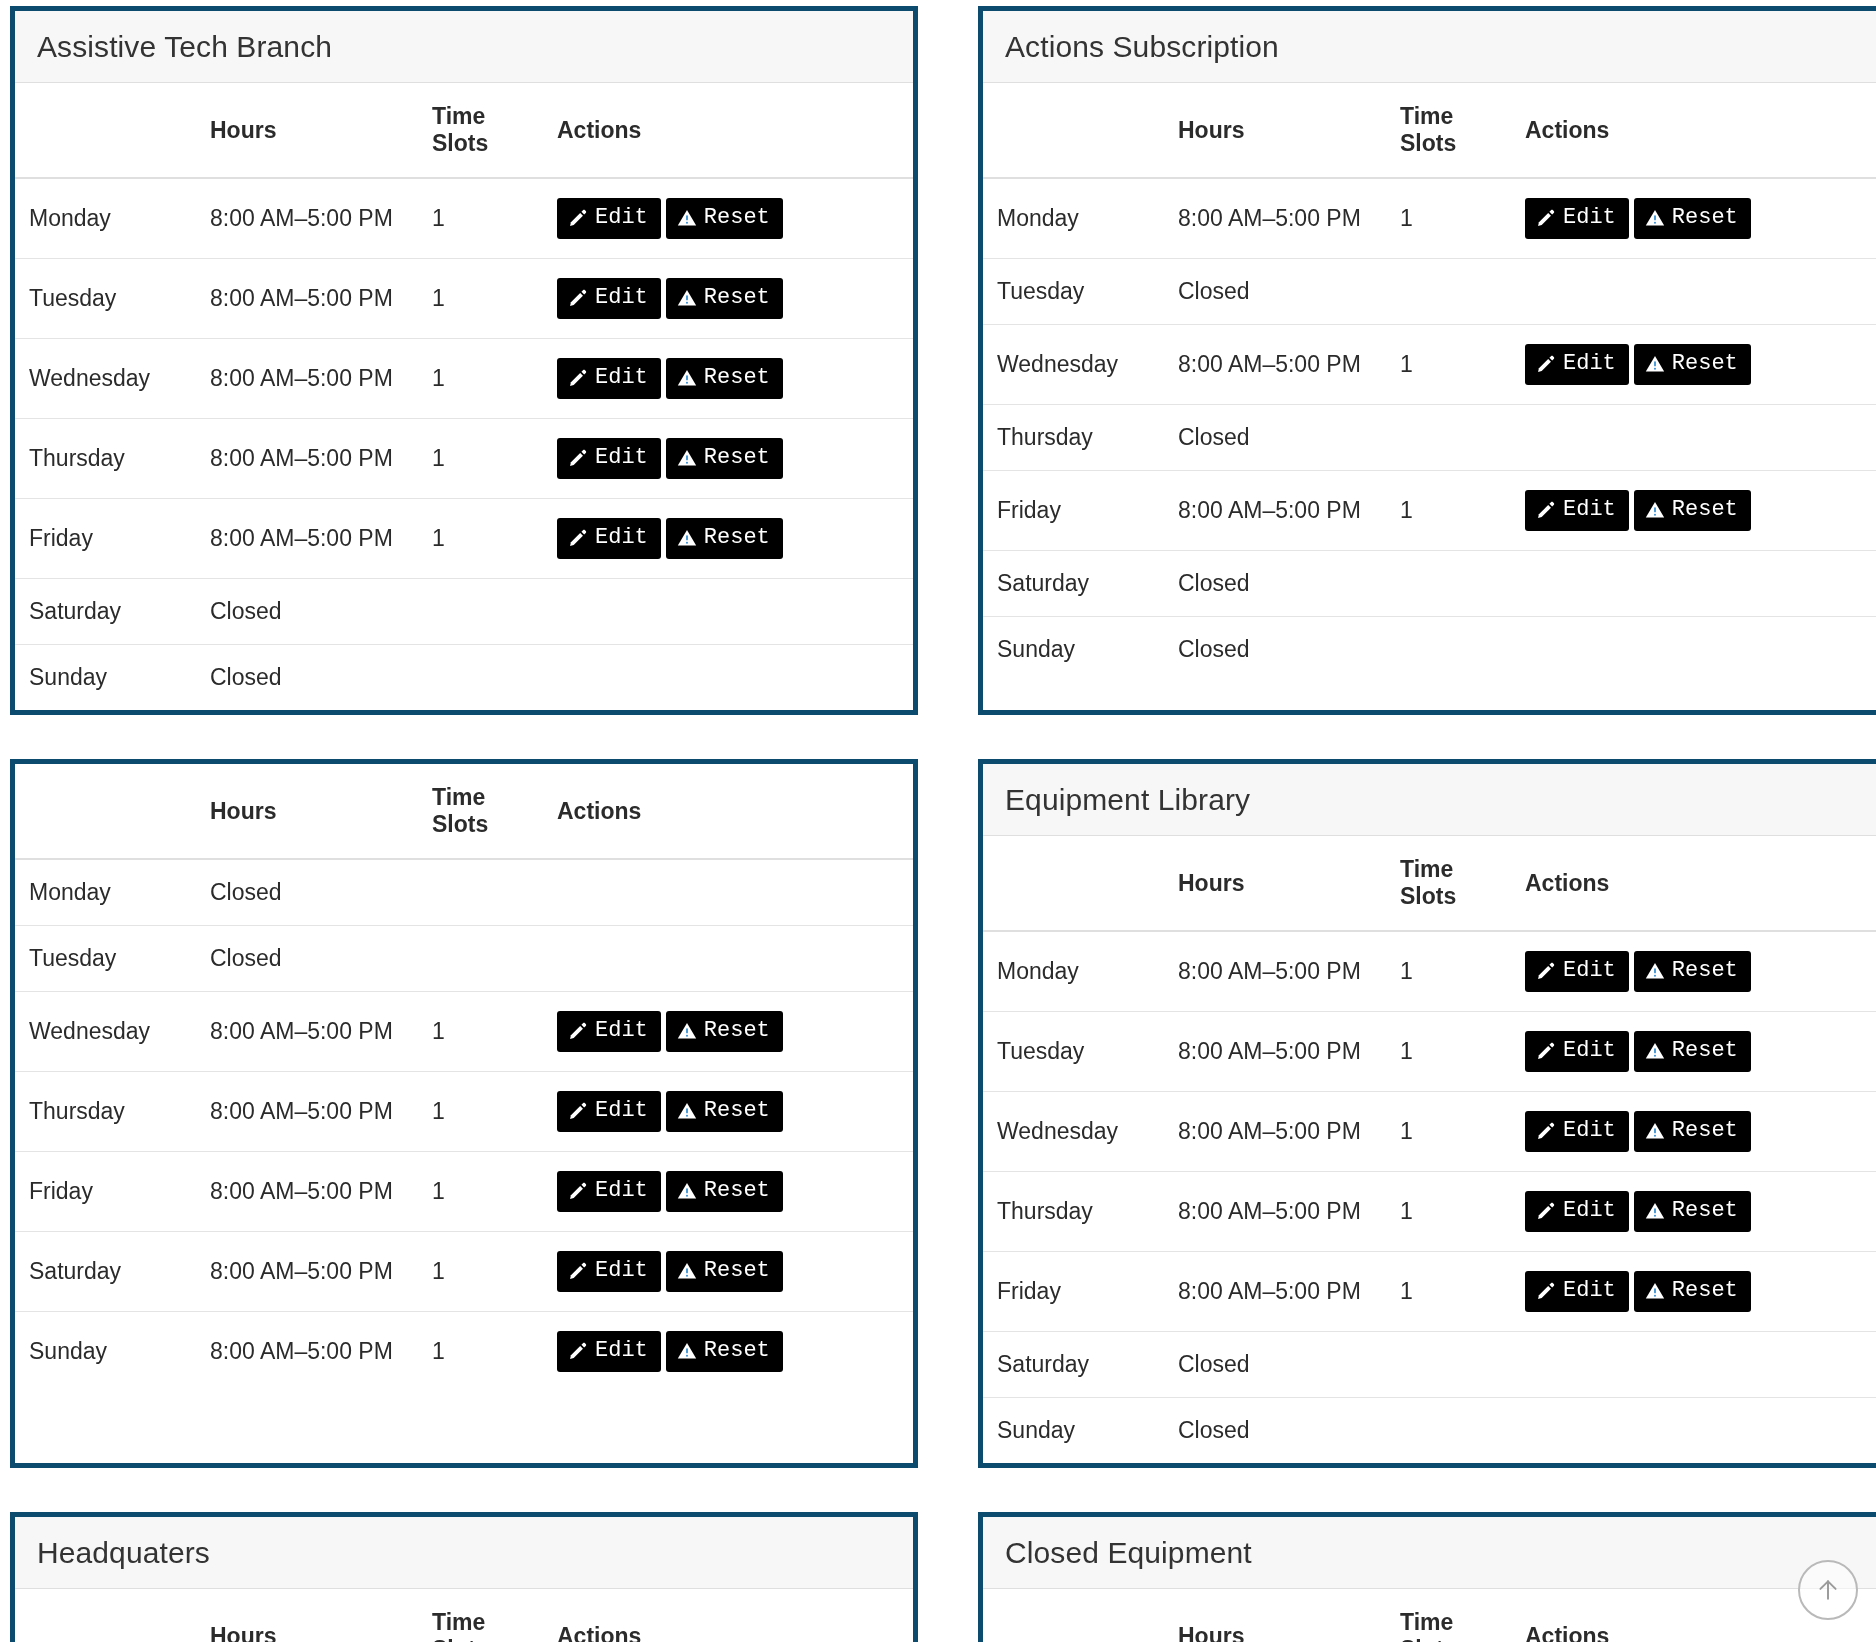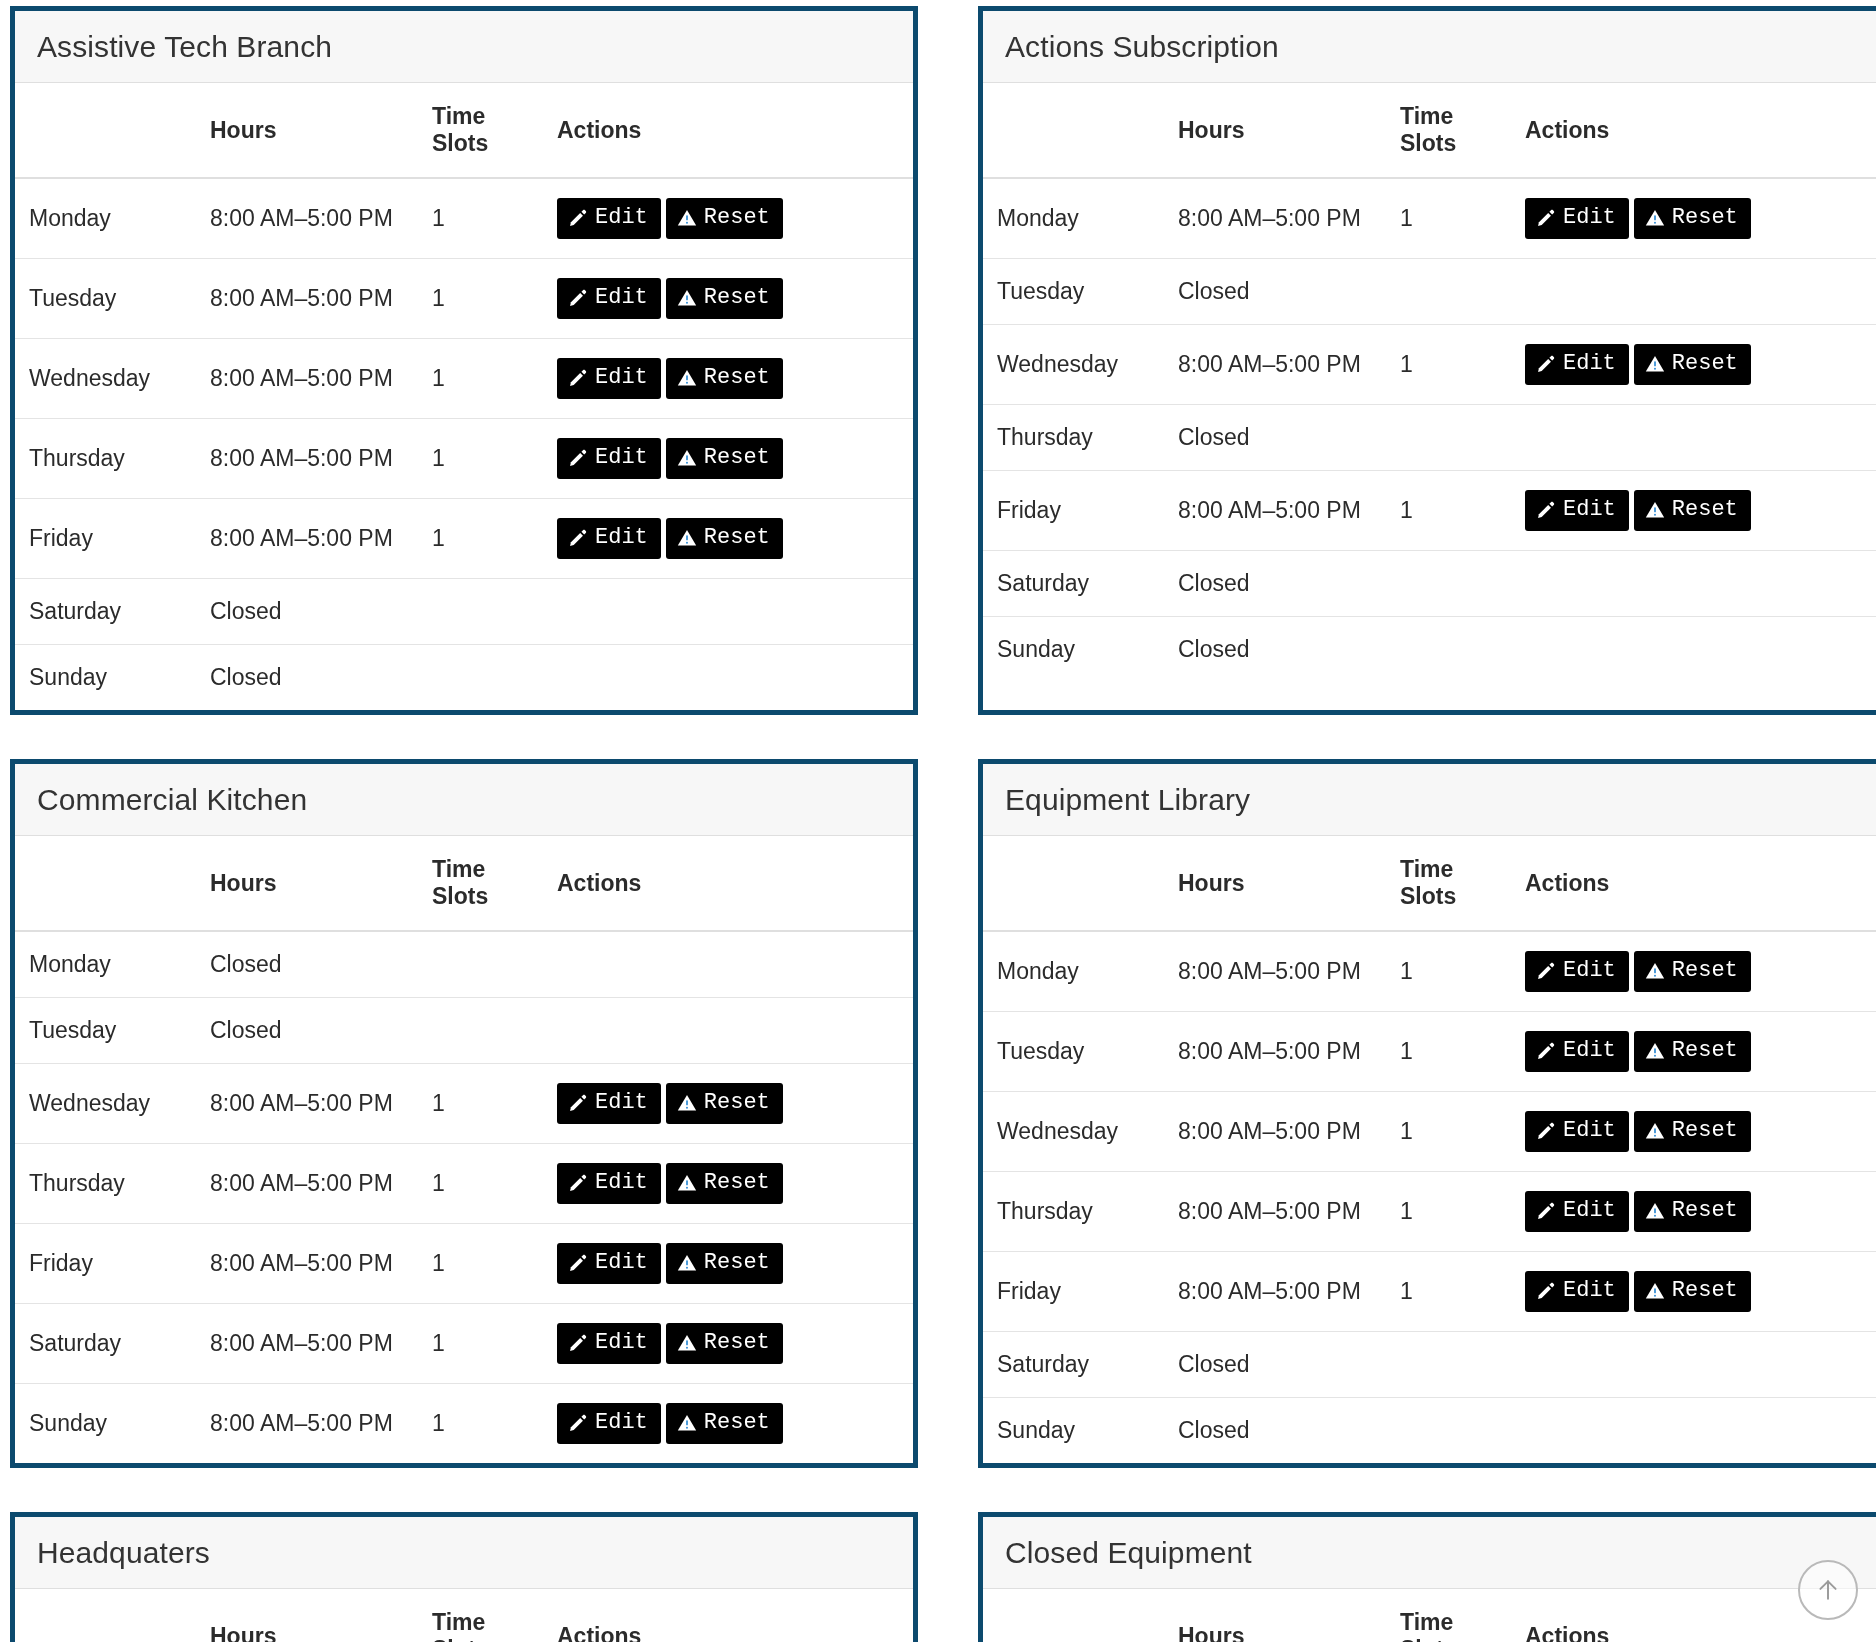--- a/index.html
+++ b/index.html
@@ -364,23 +364,20 @@
           <tr>
             <td class="col-day">Sunday</td>
             <td class="col-hours">Closed</td>
             <td class="col-slots"></td>
             <td class="col-acts actions-cell"></td>
           </tr>
         </tbody>
       </table>
     </div>
     <div class="card">
-      <div class="card-header">
-        <div class="card-title">Commercial Kitchen</div>
-      </div>
       <table class="hours-table">
         <thead>
           <tr>
             <th class="col-day"></th>
             <th class="col-hours">Hours</th>
             <th class="col-slots" style="text-align: left; padding-right: 8px;">Time Slots</th>
             <th class="col-acts">Actions</th>
           </tr>
         </thead>
         <tbody>

